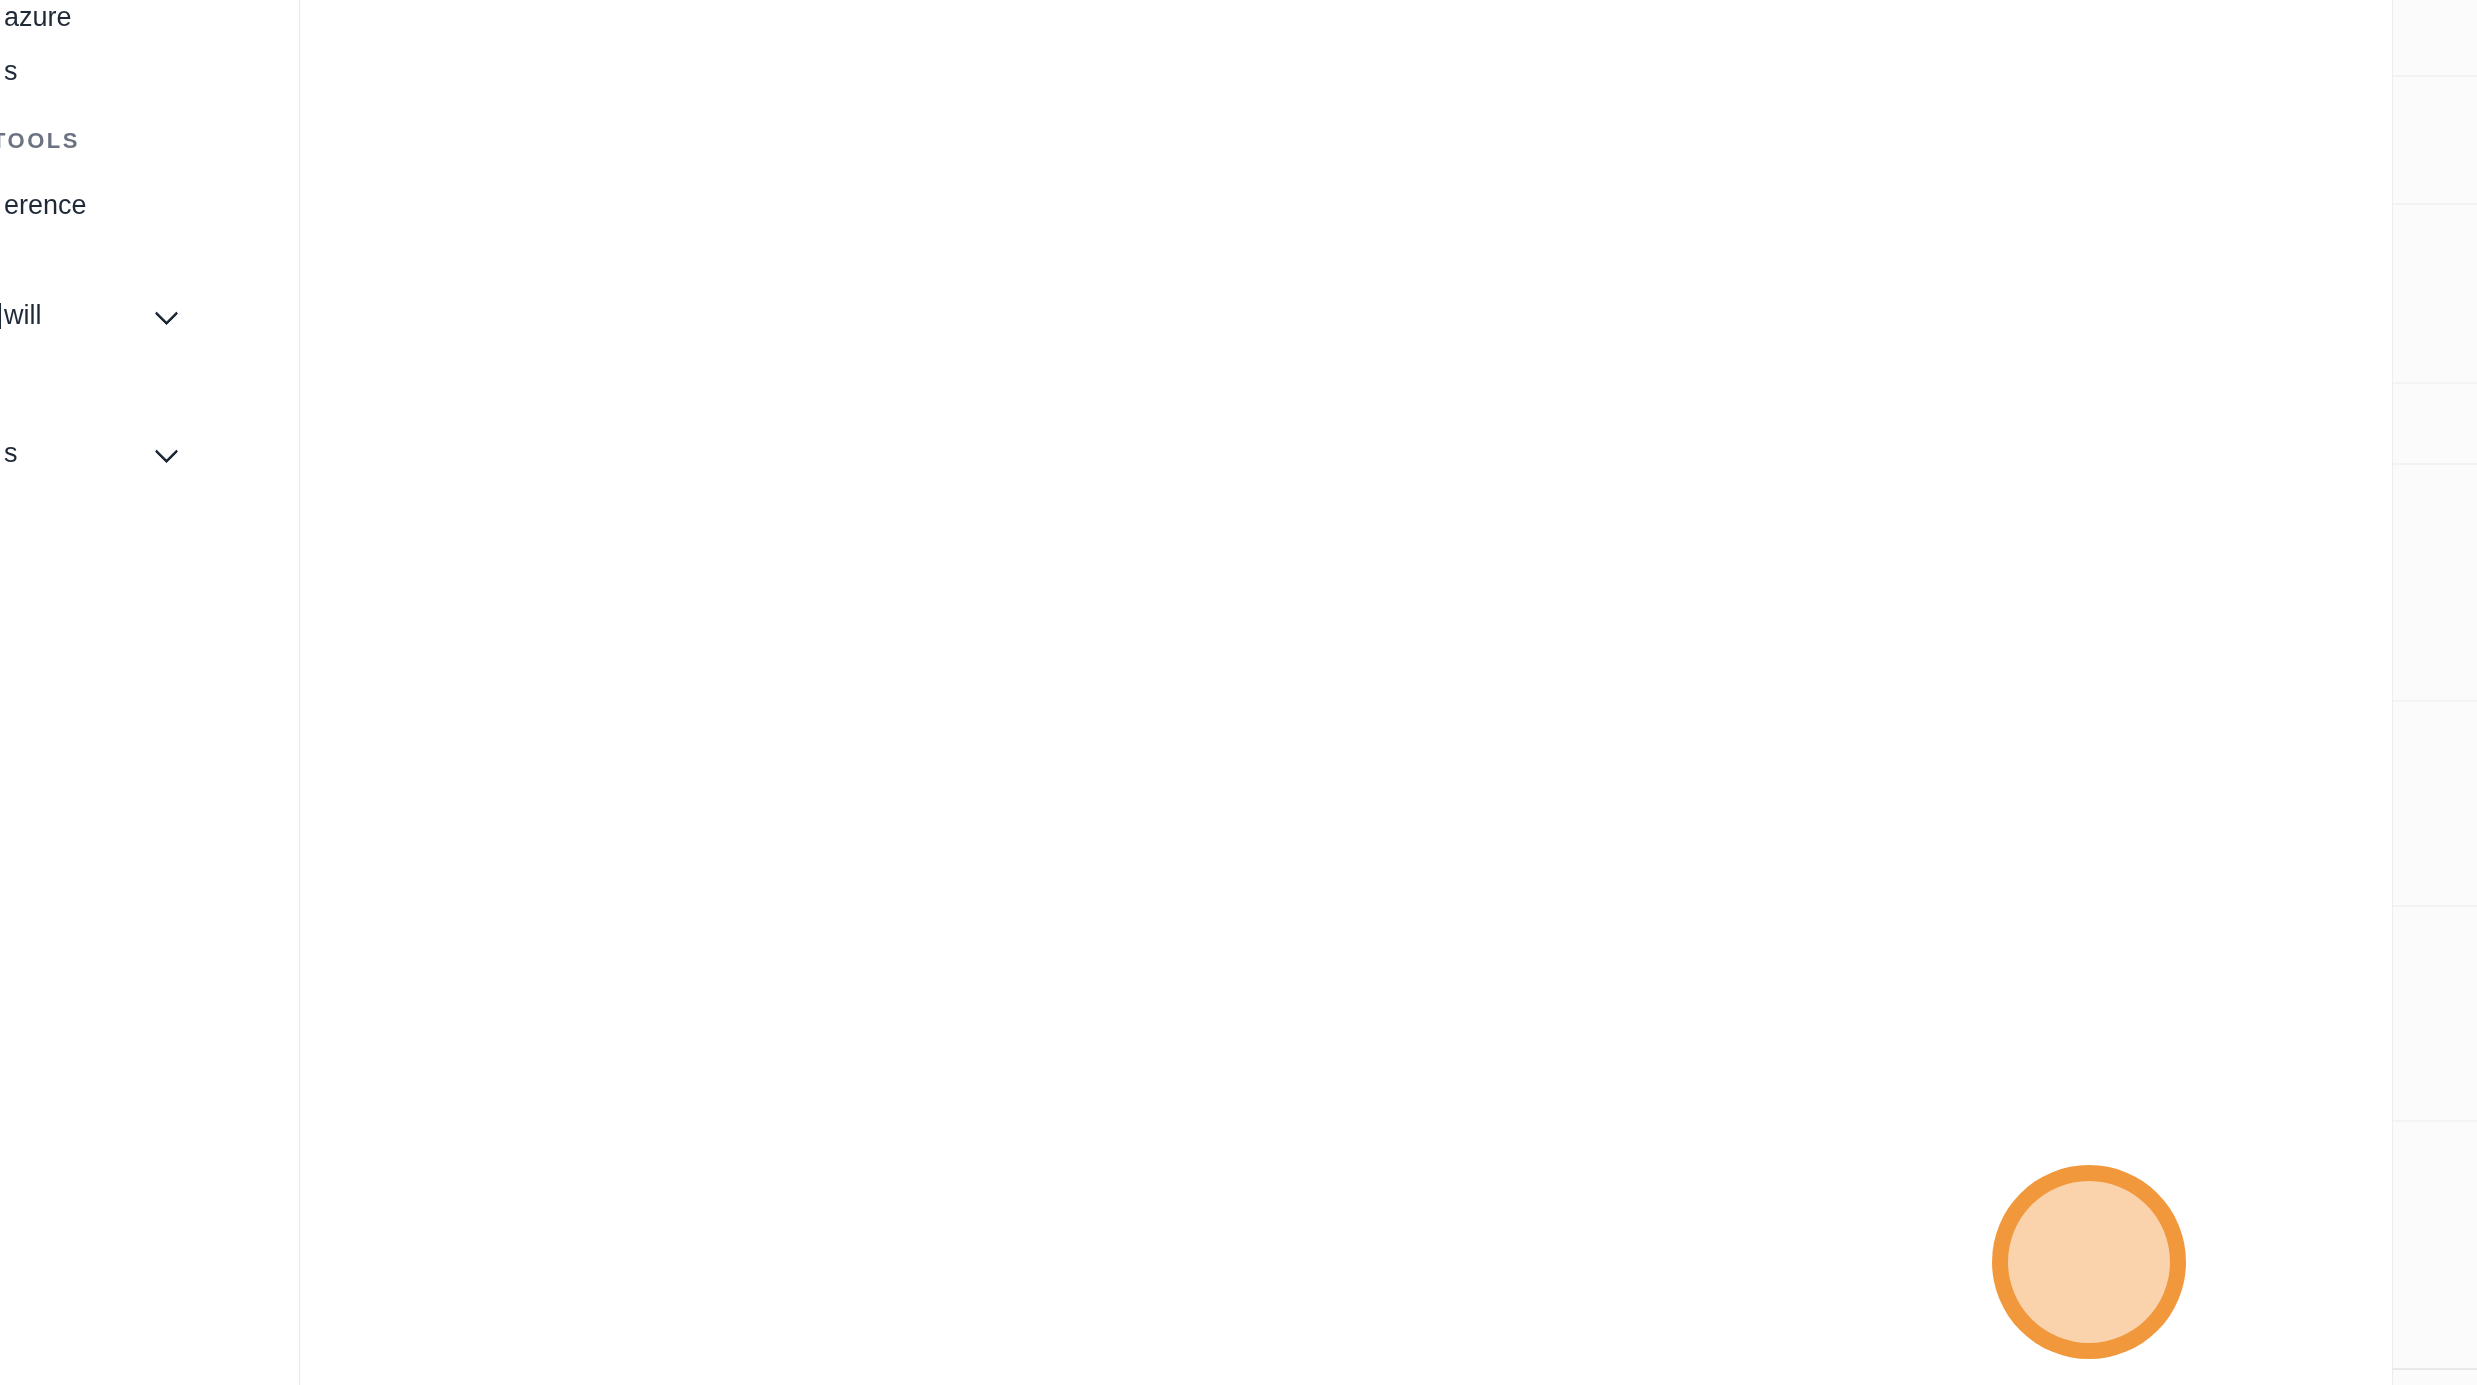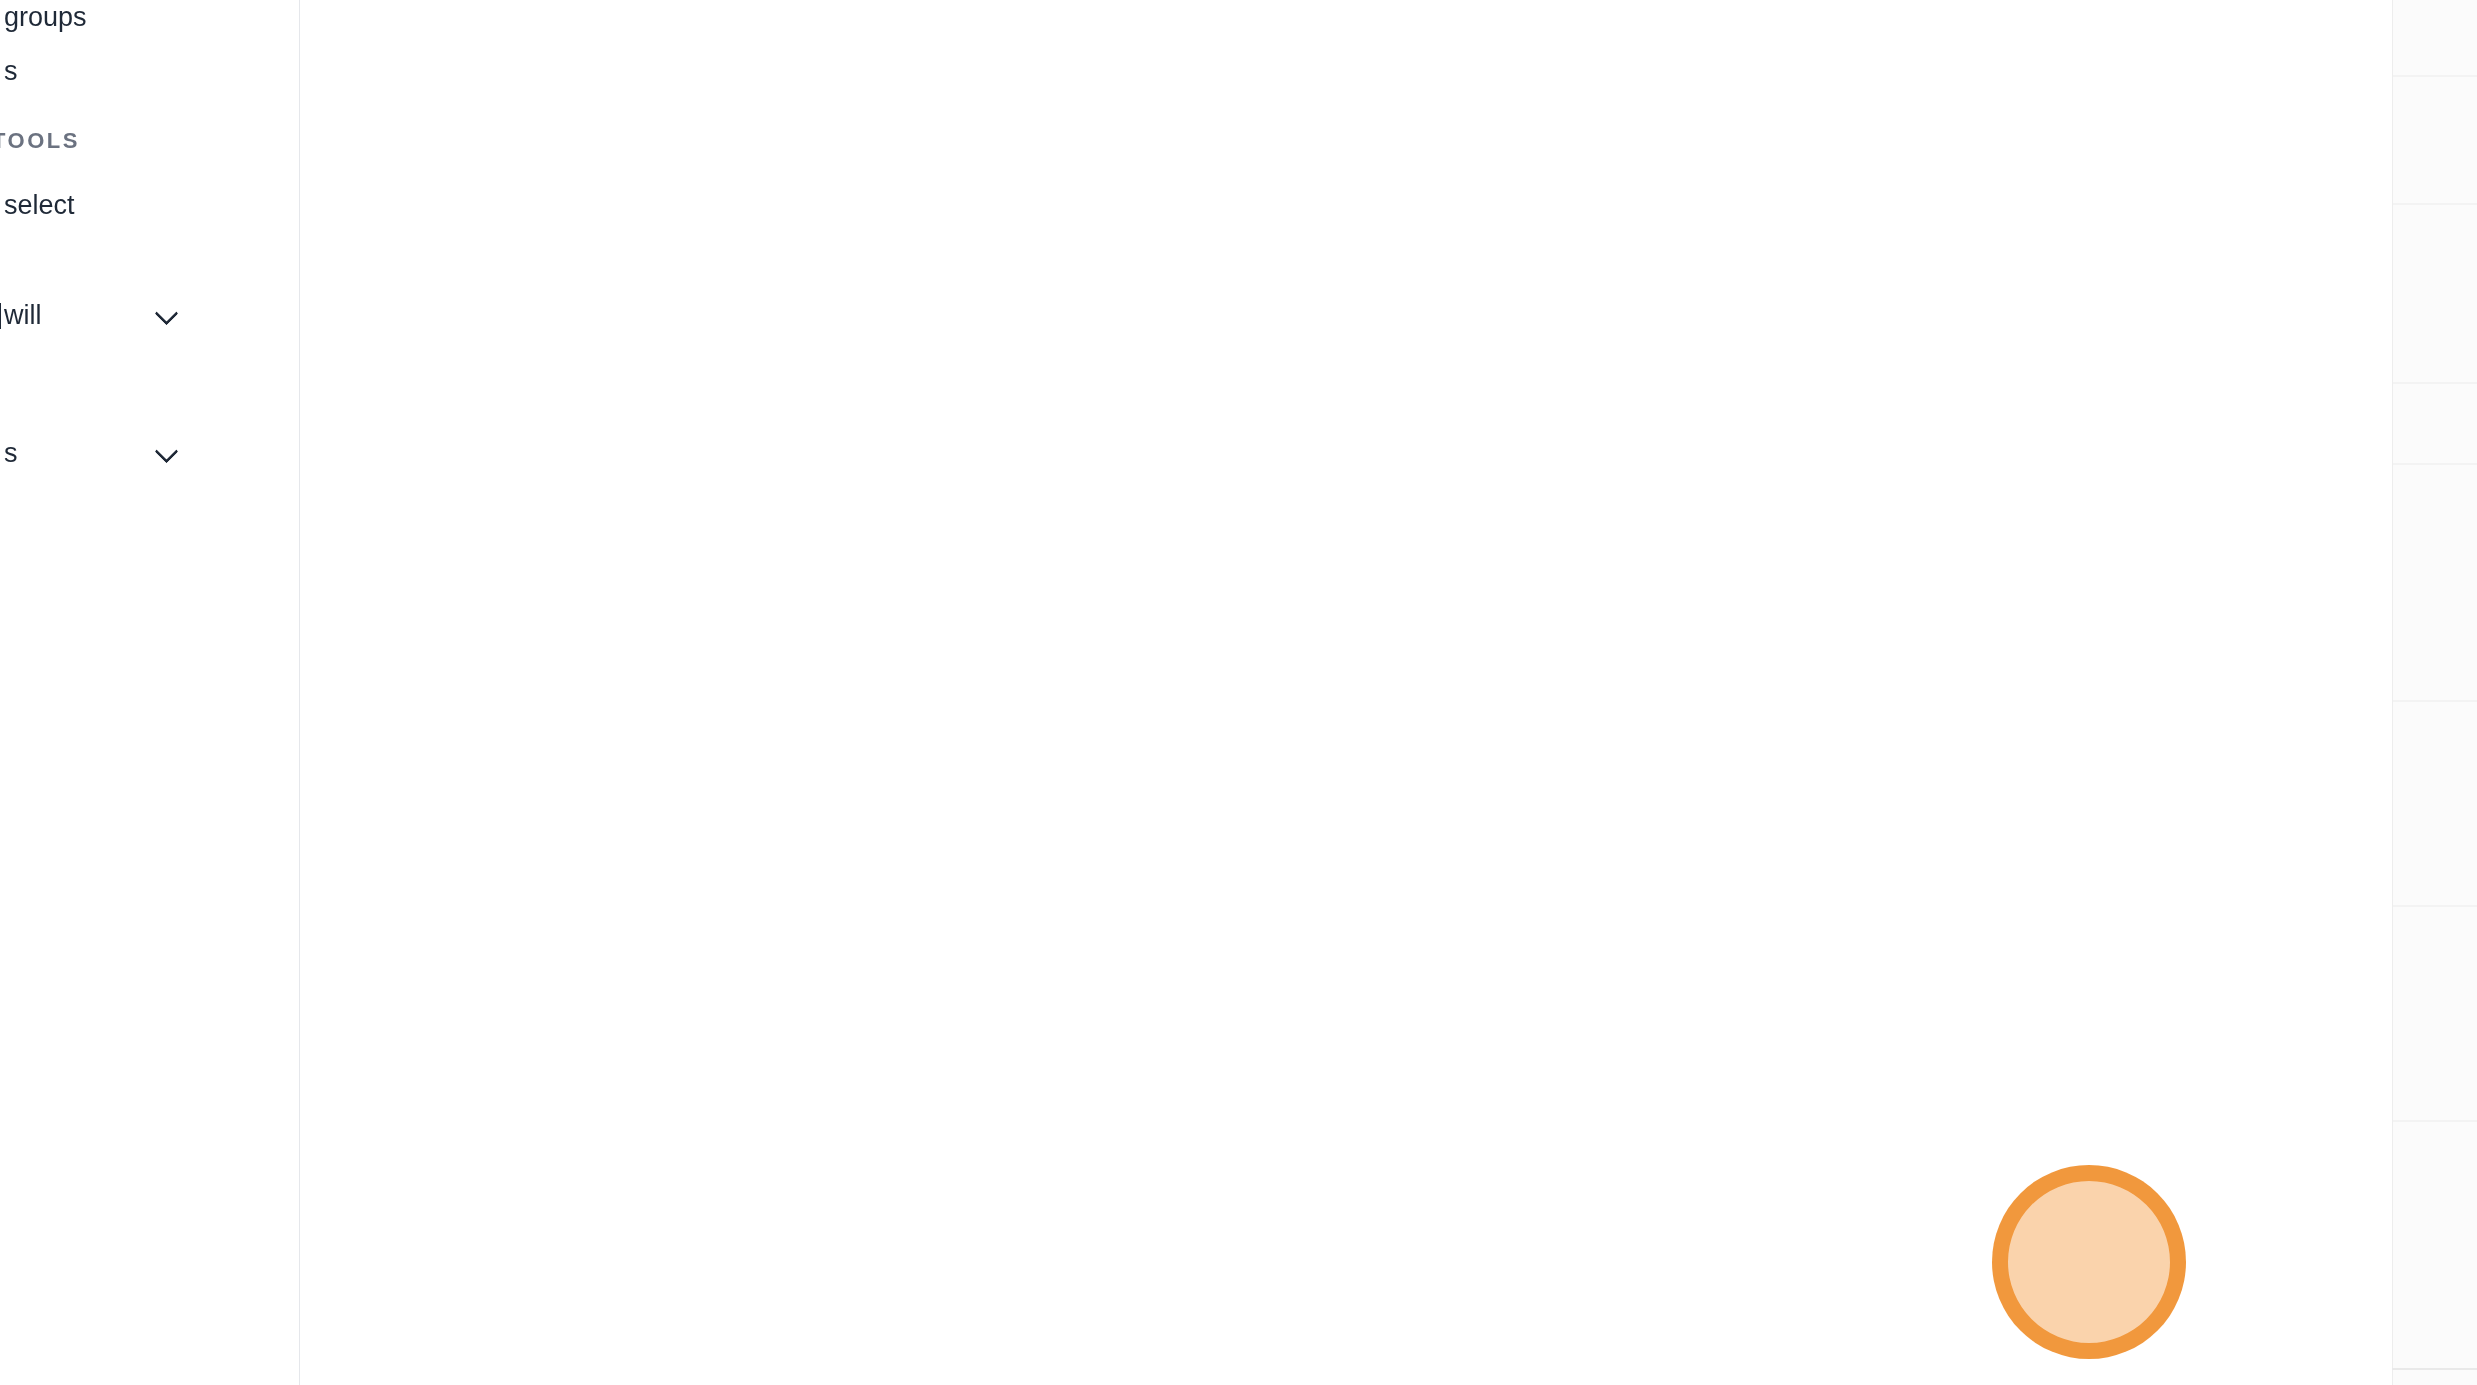--- a/index.html
+++ b/index.html
@@ -114,24 +114,24 @@
   .highlight-circle {
     position:absolute; left:1992px; top:1165px; width:194px; height:194px;
     border:16px solid rgba(240,146,51,0.92); background:rgba(246,170,96,0.52);
     border-radius:50%; z-index:30; pointer-events:none;
   }
 </style>
 </head>
 <body>
 
 <div class="sidebar">
-  <div class="side-item" style="top:2px;"><span>groups</span></div>
+  <div class="side-item" style="top:2px;"><span>azure</span></div>
   <div class="side-item" style="top:56px;"><span>s</span></div>
   <div class="side-section" style="top:128px;">TOOLS</div>
-  <div class="side-item" style="top:190px;"><span>select</span></div>
+  <div class="side-item" style="top:190px;"><span>erence</span></div>
   <div class="side-item" style="top:300px;">
     <span class="partial-stroke" style="left:-8px; top:3px;"></span>
     <span>will</span>
   </div>
   <div class="side-chev" style="top:305px;"></div>
   <div class="side-item" style="top:438px;"><span>s</span></div>
   <div class="side-chev" style="top:443px;"></div>
 </div>
 
 <div class="content"></div>

